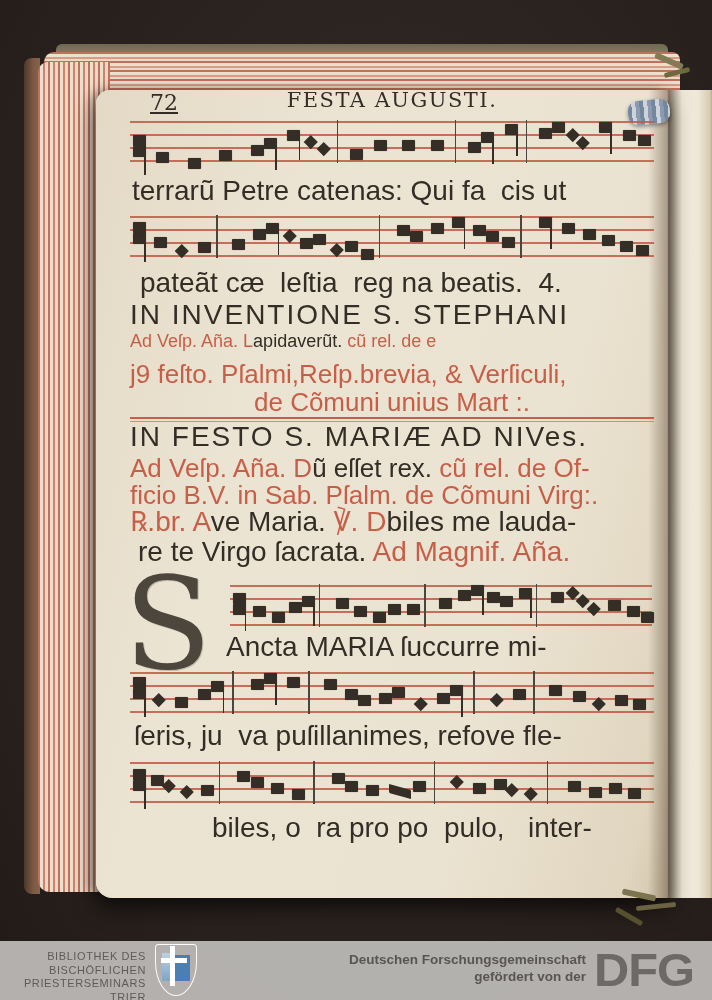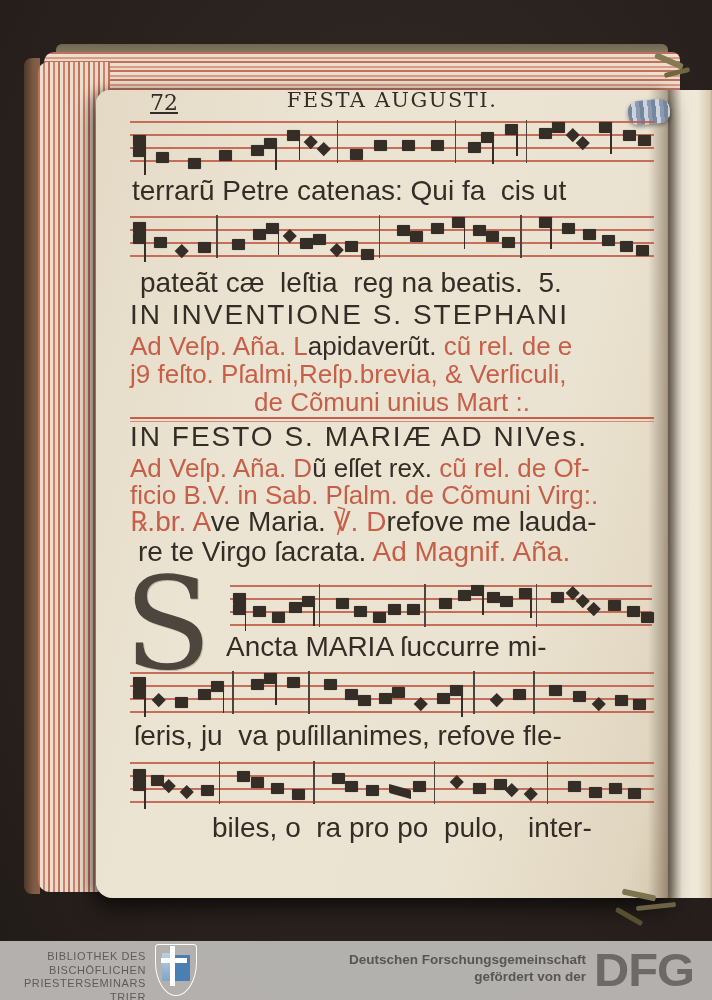--- a/index.html
+++ b/index.html
@@ -276,29 +276,29 @@
       <div class="diamond" style="left: 395.62px; top: 27px;"></div>
       <div class="barline" style="left: 416.58px;"></div>
       <div class="neume" style="left: 437.54px; top: 19px;"></div>
       <div class="neume" style="left: 458.5px; top: 25px;"></div>
       <div class="neume" style="left: 479.46px; top: 21px;"></div>
       <div class="neume" style="left: 497.8px; top: 26px;"></div>
     </div>
   </div>
 <div>
     <div class="ms-line" style="top: 176px; left: 132px; width: 524px; font-size: 28px;"><span class="k">terrarũ Petre catenas: Qui fa  cis ut</span></div>
-    <div class="ms-line" style="top: 268px; left: 140px; width: 514px; font-size: 28px;"><span class="k">pateãt cæ  leſtia  reg na beatis.  5.</span></div>
+    <div class="ms-line" style="top: 268px; left: 140px; width: 514px; font-size: 28px;"><span class="k">pateãt cæ  leſtia  reg na beatis.  4.</span></div>
     <div class="ms-line heading" style="top: 300px; left: 130px; width: 524px; font-size: 28px;"><span class="k">IN INVENTIONE S. STEPHANI</span></div>
-    <div class="ms-line" style="top: 332px; left: 130px; width: 524px; font-size: 26px;"><span class="r">Ad Veſp. Aña. L</span><span class="k">apidaverũt. </span><span class="r">cũ rel. de e</span></div>
+    <div class="ms-line" style="top: 332px; left: 130px; width: 524px; font-size: 18px;"><span class="r">Ad Veſp. Aña. L</span><span class="k">apidaverũt. </span><span class="r">cũ rel. de e</span></div>
     <div class="ms-line" style="top: 360px; left: 130px; width: 524px; font-size: 26px;"><span class="r">j9 feſto. Pſalmi,Reſp.brevia, &amp; Verſiculi,</span></div>
     <div class="ms-line" style="top: 388px; left: 130px; width: 524px; font-size: 26px; text-align: center;"><span class="r">de Cõmuni unius Mart :.</span></div>
     <div class="ms-line heading" style="top: 422px; left: 130px; width: 524px; font-size: 28px;"><span class="k">IN FESTO S. MARIÆ AD NIVes.</span></div>
     <div class="ms-line" style="top: 454px; left: 130px; width: 524px; font-size: 26px;"><span class="r">Ad Veſp. Aña. D</span><span class="k">ũ eſſet rex. </span><span class="r">cũ rel. de Of-</span></div>
     <div class="ms-line" style="top: 481px; left: 130px; width: 524px; font-size: 26px;"><span class="r">ficio B.V. in Sab. Pſalm. de Cõmuni Virg:.</span></div>
-    <div class="ms-line" style="top: 507px; left: 130px; width: 524px; font-size: 28px;"><span class="r">℞.br. A</span><span class="k">ve Maria. </span><span class="r">℣. D</span><span class="k">refove me lauda-</span></div>
+    <div class="ms-line" style="top: 507px; left: 130px; width: 524px; font-size: 28px;"><span class="r">℞.br. A</span><span class="k">ve Maria. </span><span class="r">℣. D</span><span class="k">biles me lauda-</span></div>
     <div class="ms-line" style="top: 537px; left: 138px; width: 516px; font-size: 28px;"><span class="k">re te Virgo ſacrata. </span><span class="r">Ad Magnif. Aña.</span></div>
     <div class="ms-line" style="top: 632px; left: 226px; width: 428px; font-size: 28px;"><span class="k">Ancta MARIA ſuccurre mi-</span></div>
     <div class="ms-line" style="top: 721px; left: 134px; width: 520px; font-size: 28px;"><span class="k">ſeris, ju  va puſillanimes, refove fle-</span></div>
     <div class="ms-line" style="top: 813px; left: 212px; width: 442px; font-size: 28px;"><span class="k">biles, o  ra pro po  pulo,   inter-</span></div>
     <div class="divider" style="top: 417px; left: 130px; width: 524px;"></div>
   </div>
 
 <div class="wm-bar">
   <div class="lib-text">
     <div>BIBLIOTHEK DES</div>

